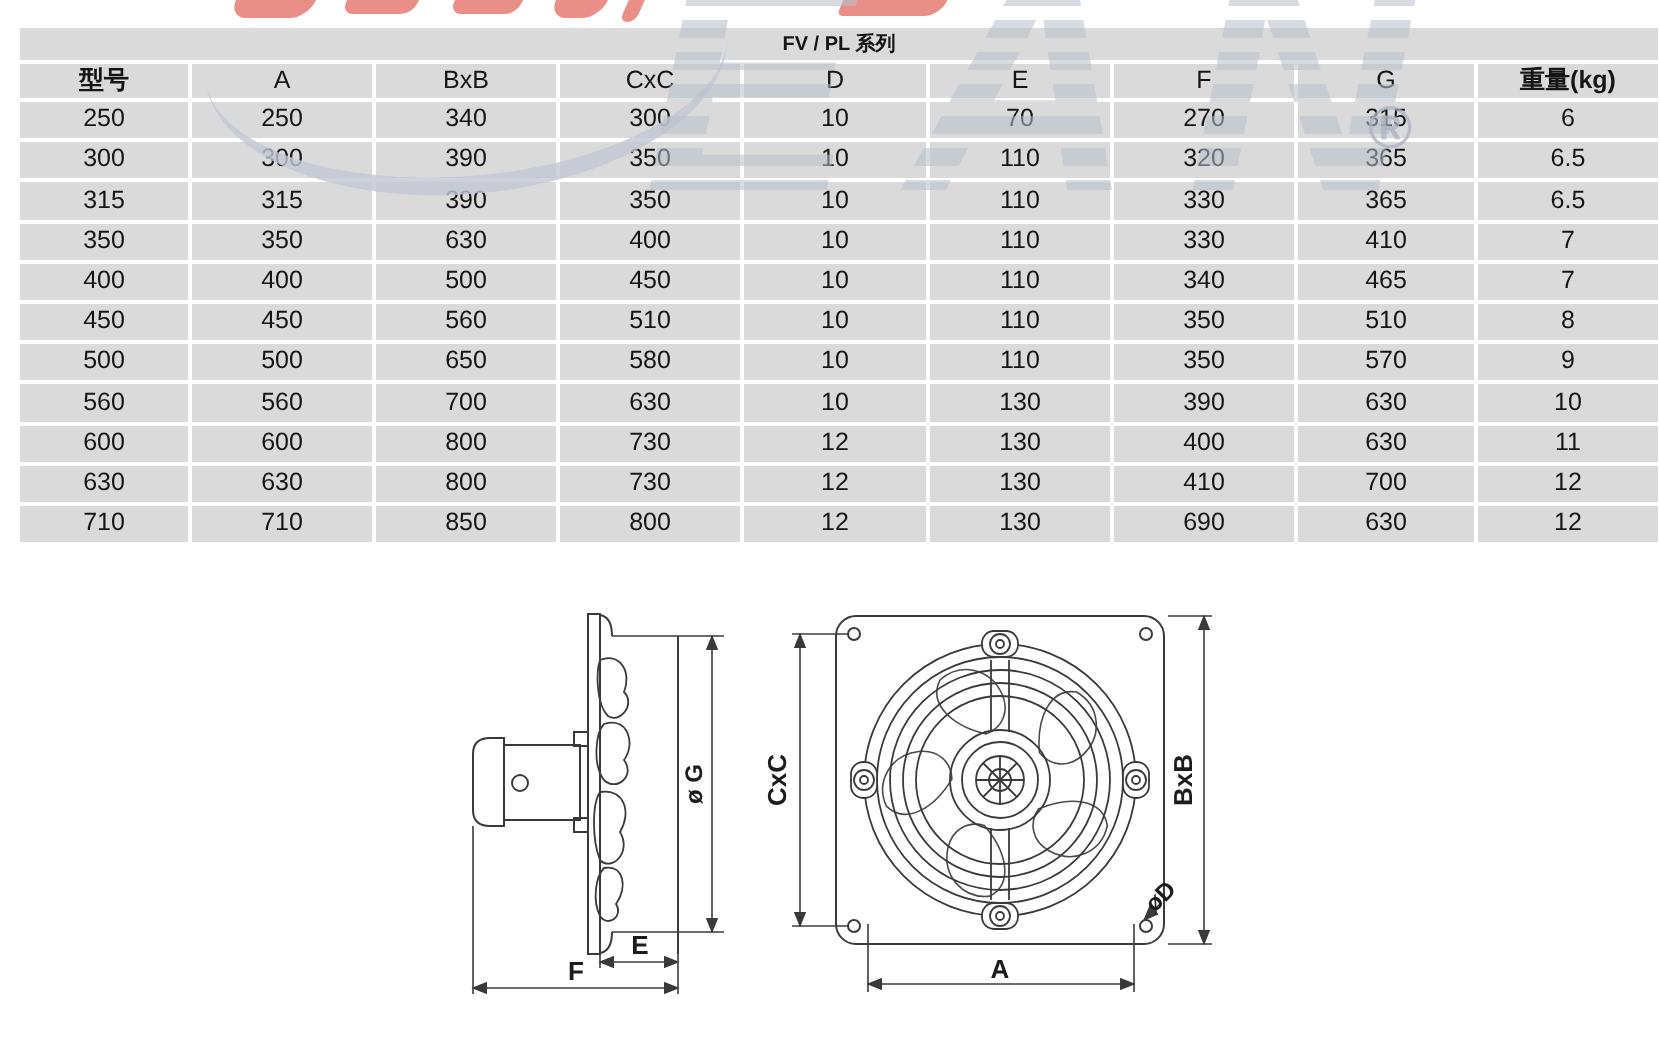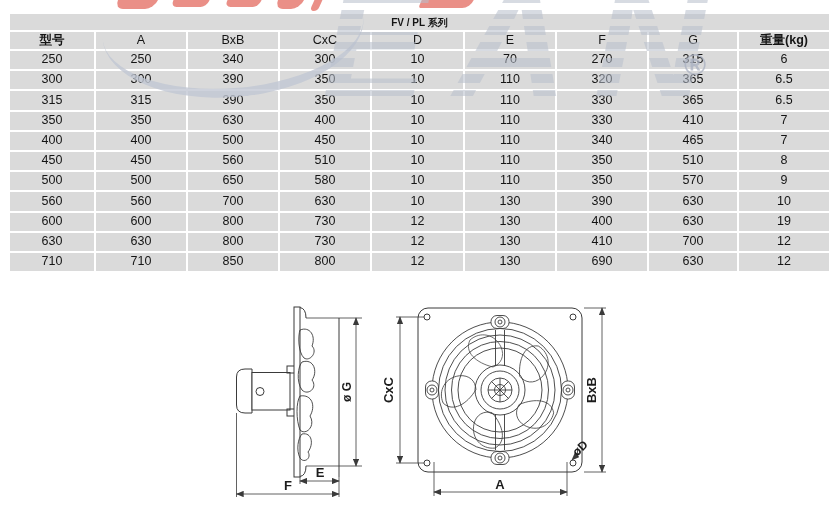--- a/index.html
+++ b/index.html
@@ -163,21 +163,21 @@
           </tr>
           <tr>
             <td>600</td>
             <td>600</td>
             <td>800</td>
             <td>730</td>
             <td>12</td>
             <td>130</td>
             <td>400</td>
             <td>630</td>
-            <td>19</td>
+            <td>11</td>
           </tr>
           <tr>
             <td>630</td>
             <td>630</td>
             <td>800</td>
             <td>730</td>
             <td>12</td>
             <td>130</td>
             <td>410</td>
             <td>700</td>

